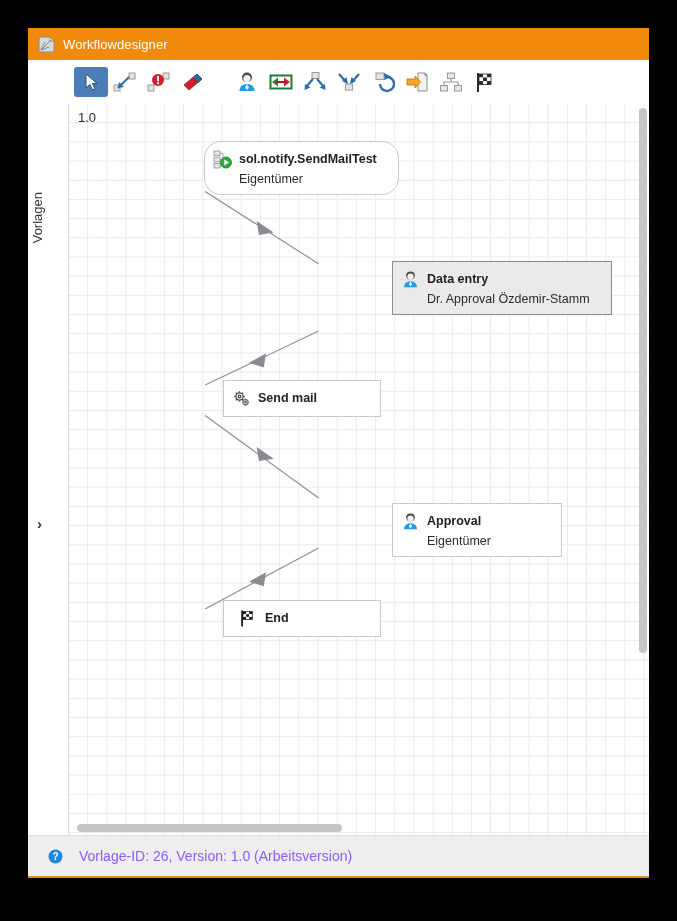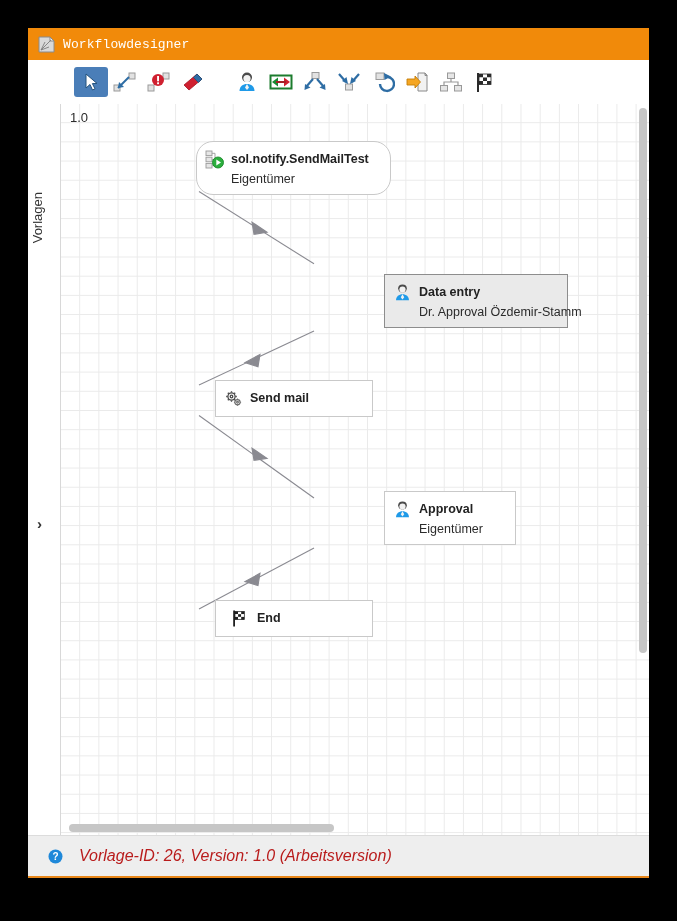--- a/index.html
+++ b/index.html
@@ -19,21 +19,21 @@
     overflow:hidden;
   }
 
   
   .titlebar{
     height:32px;flex:0 0 32px;background:#f18a0a;
     display:flex;align-items:center;padding-left:10px;gap:8px;
   }
   .title-icon{width:17px;height:17px;display:block;}
   .titlebar .title-text{
-    font-size:13px;color:#ffffff;letter-spacing:.1px;font-family:Liberation Mono, monospace;
+    font-size:13px;color:#ffffff;letter-spacing:.1px;
   }
 
   
   .toolbar{
     flex:0 0 44px;height:44px;background:#ffffff;
     display:flex;align-items:center;padding-left:46px;
   }
   .tool{
     width:34px;height:30px;display:flex;align-items:center;justify-content:center;
     border-radius:3px;cursor:default;
@@ -59,20 +59,21 @@
     position:absolute;top:412px;left:9px;
     font-size:15px;color:#333;line-height:1;font-weight:bold;cursor:pointer;
   }
 
   
   .canvas-wrap{
     flex:1 1 auto;position:relative;min-width:0;
     background:#ffffff;
     border-left:1px solid #d8d8d8;
     overflow:hidden;
+    margin-left:8px;
   }
   .grid{
     position:absolute;inset:0;
     background-image:
       linear-gradient(to right,#eaeaea 1px, transparent 1px),
       linear-gradient(to bottom,#eaeaea 1px, transparent 1px);
     background-size:19.2px 19.2px;
     background-position:-1px -1px;
   }
   .zoomlabel{
@@ -121,21 +122,21 @@
     position:absolute;left:0;top:0;height:8px;width:265px;
     background:#c6c6c6;border-radius:4px;
   }
 
   
   .statusbar{
     flex:0 0 40px;height:40px;background:#eeeeee;
     border-top:1px solid #dcdcdc;
     display:flex;align-items:center;padding-left:20px;gap:16px;
   }
-  .status-text{font-size:16px;color:#b91c1c;font-style:italic;}
+  .status-text{font-size:14px;color:#8b5cf6;}
   .help-icon{width:15px;height:15px;display:block;}
 </style>
 </head>
 <body>
 
 <div class="window">
 
   <div class="titlebar">
     <svg class="title-icon" viewBox="0 0 17 17">
       <polygon points="1,1 12,1 16,5 16,16 1,16" fill="#d9d9d9" stroke="#8a8a8a" stroke-width="1"></polygon>
@@ -302,21 +303,21 @@
             <rect x="1" y="13.4" width="6" height="4.6" fill="#e6e6e6" stroke="#9a9a9a" stroke-width="0.9"></rect>
             <path d="M7 3.3 L10 3.3 L10 15.7 L7 15.7 M7 9.5 L10 9.5" stroke="#9a9a9a" stroke-width="0.9" fill="none"></path>
             <circle cx="13" cy="12.5" r="5.5" fill="#2bae3d" stroke="#1d8a2c" stroke-width="0.9"></circle>
             <polygon points="11.3,9.6 16,12.5 11.3,15.4" fill="#ffffff"></polygon>
           </svg>
           <span class="node-title">sol.notify.SendMailTest</span>
         </div>
         <div class="node-sub">Eigentümer</div>
       </div>
 
-      <div class="node selected" style="left:323px;top:170px;width:184px;">
+      <div class="node selected" style="left:323px;top:157px;width:220px;">
         <div class="node-head">
           <svg class="node-icon" viewBox="0 0 22 22">
             <path d="M6 6a5 4.4 0 0 1 10 0c0 3-2 5-5 5s-5-2-5-5z" fill="#4a4a4a"></path>
             <circle cx="11" cy="7.6" r="3.6" fill="#f2f2f2"></circle>
             <path d="M3.5 20c0-4.4 3.4-7 7.5-7s7.5 2.6 7.5 7z" fill="#1f9ae8"></path>
             <path d="M11 13 L9 16.5 L11 19 L13 16.5z" fill="#f2f2f2"></path>
           </svg>
           <span class="node-title">Data entry</span>
         </div>
         <div class="node-sub">Dr. Approval Özdemir-Stamm</div>
@@ -333,21 +334,21 @@
             <g fill="none" stroke="#6a6a6a" stroke-width="1.1">
               <circle cx="13.5" cy="13.2" r="2.6"></circle>
               <circle cx="13.5" cy="13.2" r="0.9"></circle>
               <path d="M13.5 9.6v1M13.5 15.8v1M9.9 13.2h1M16.1 13.2h1"></path>
             </g>
           </svg>
           <span class="node-title">Send mail</span>
         </div>
       </div>
 
-      <div class="node" style="left:323px;top:387px;width:132px;">
+      <div class="node" style="left:323px;top:399px;width:170px;">
         <div class="node-head">
           <svg class="node-icon" viewBox="0 0 22 22">
             <path d="M6 6a5 4.4 0 0 1 10 0c0 3-2 5-5 5s-5-2-5-5z" fill="#4a4a4a"></path>
             <circle cx="11" cy="7.6" r="3.6" fill="#f2f2f2"></circle>
             <path d="M3.5 20c0-4.4 3.4-7 7.5-7s7.5 2.6 7.5 7z" fill="#1f9ae8"></path>
             <path d="M11 13 L9 16.5 L11 19 L13 16.5z" fill="#f2f2f2"></path>
           </svg>
           <span class="node-title">Approval</span>
         </div>
         <div class="node-sub">Eigentümer</div>

